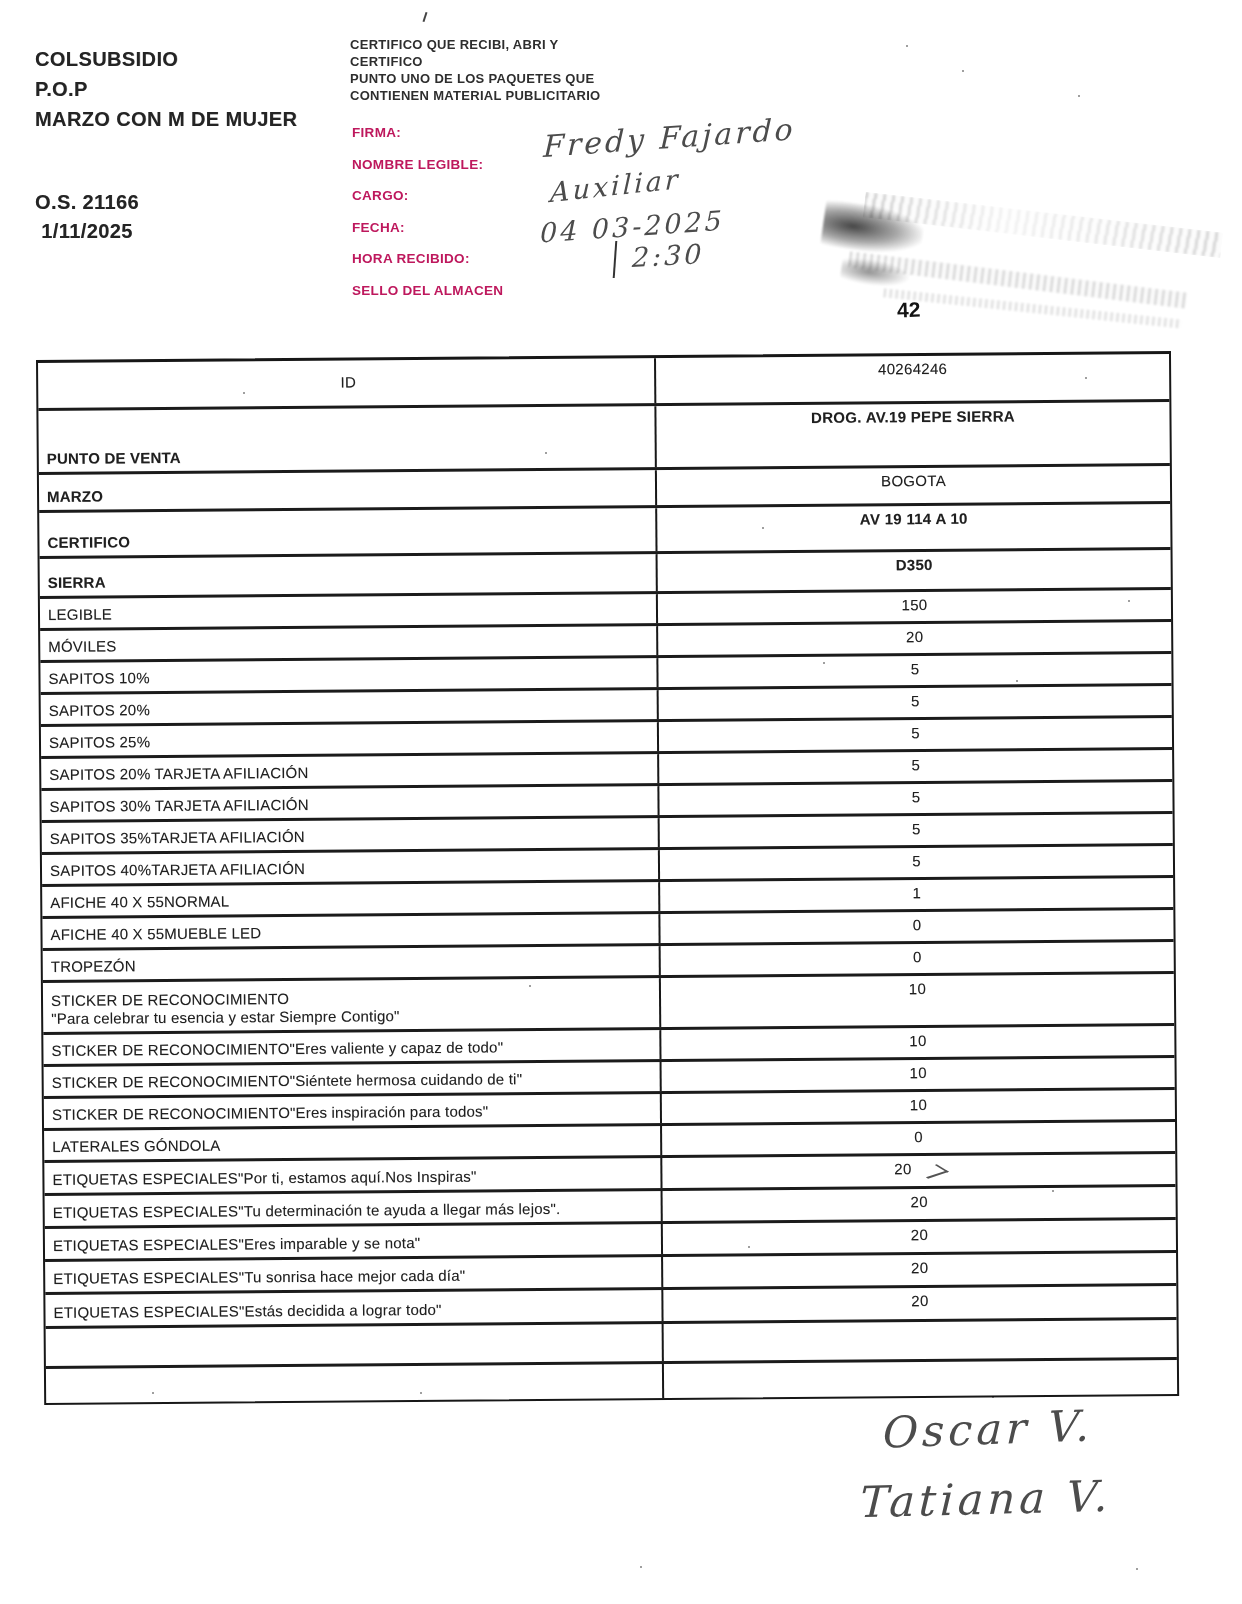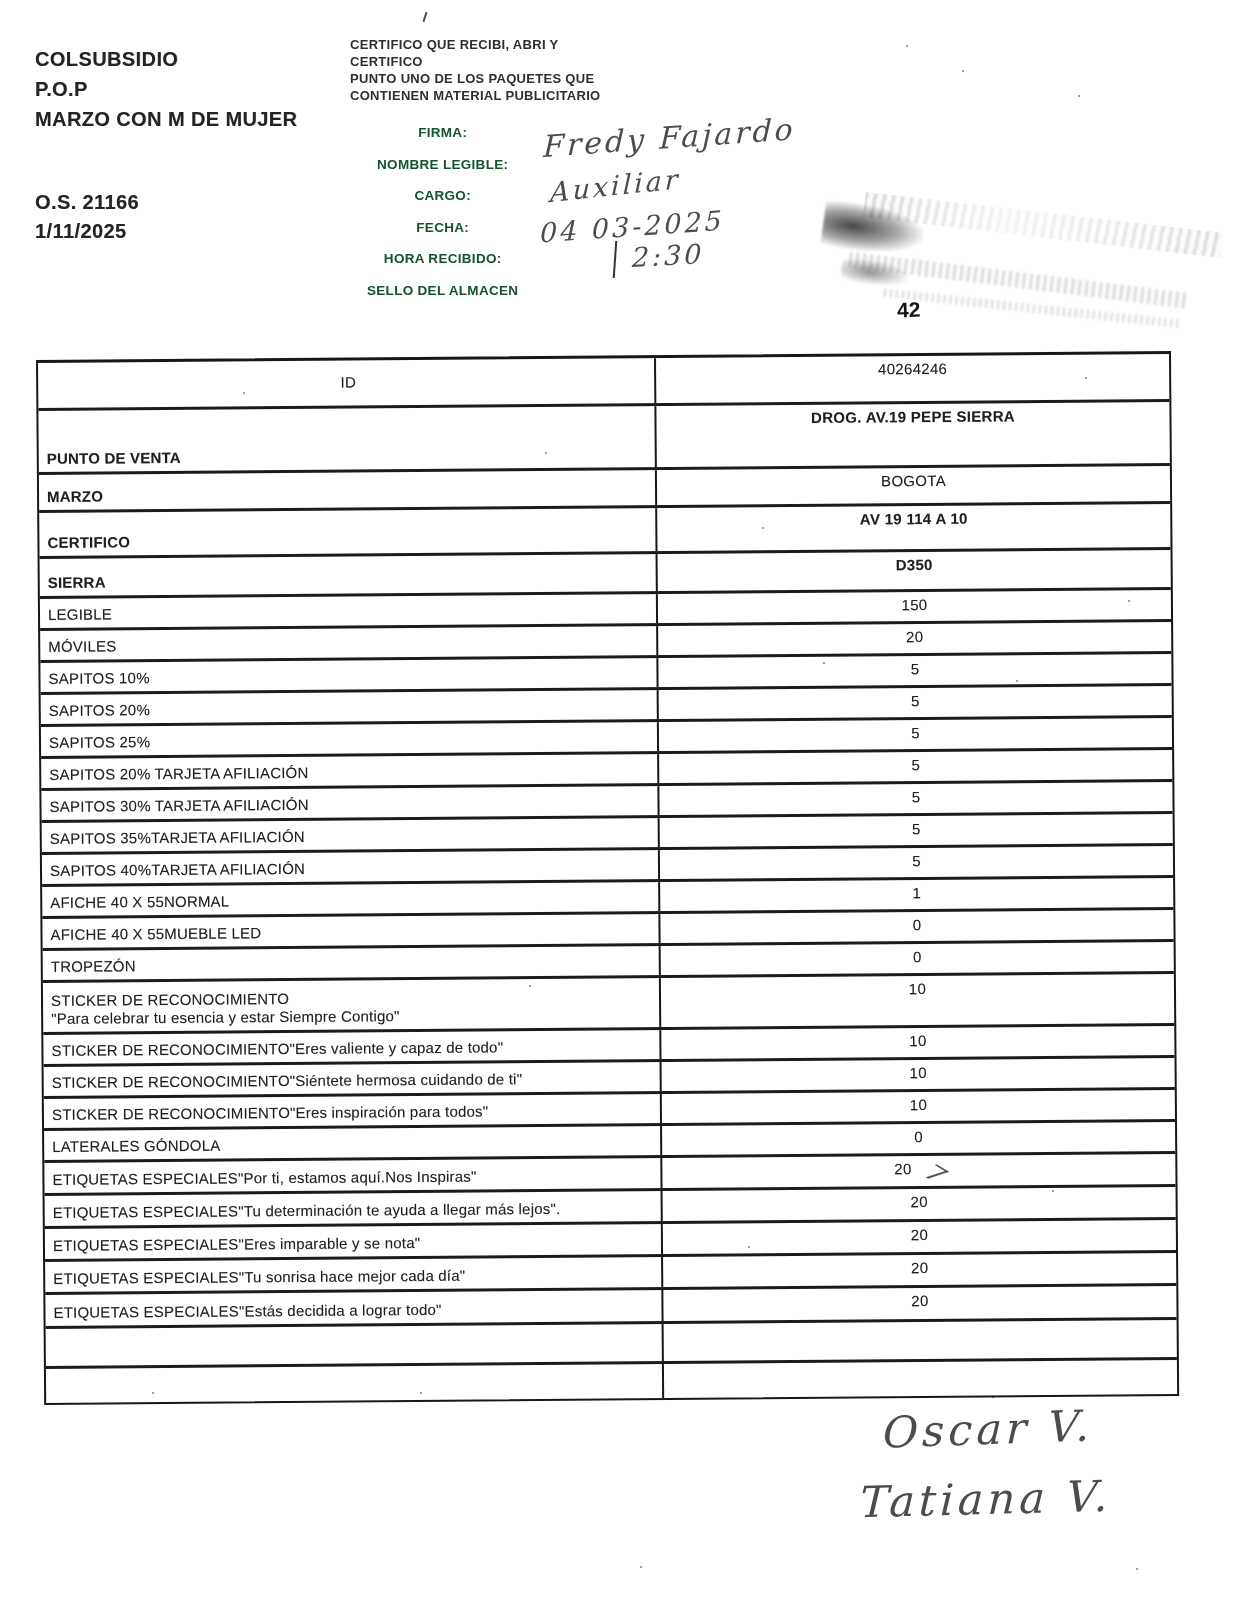--- a/index.html
+++ b/index.html
@@ -4,24 +4,24 @@
 <style>
   html,body{margin:0;padding:0;}
   body{
     width:1242px;height:1604px;position:relative;background:#ffffff;
     font-family:"Liberation Sans", sans-serif;color:#1c1c1c;overflow:hidden;
   }
   .abs{position:absolute;}
   .print{color:#242424;letter-spacing:.4px;text-shadow:.3px .3px 0 rgba(0,0,0,.35);}
   
   .hdr-left{left:35px;top:44px;font-size:20px;font-weight:700;line-height:30px;}
-  .os-block{left:35px;top:188px;font-size:20px;font-weight:700;line-height:29px;}
+  .os-block{left:35px;top:188px;font-size:20px;font-weight:700;line-height:29px;text-align:center;}
   
   .cert{left:350px;top:36px;font-size:13px;font-weight:700;line-height:17px;letter-spacing:.3px;color:#2e2e2e;}
-  .form-labels{left:367px;top:125px;font-size:13.5px;font-weight:700;color:#14532d;letter-spacing:.3px;text-align:center;}
+  .form-labels{left:352px;top:125px;font-size:13.5px;font-weight:700;color:#be185d;letter-spacing:.3px;}
   .form-labels div{height:31.5px;}
   
   .hand{
     font-family:"DejaVu Serif", serif;font-style:italic;color:#2d2d2d;
     letter-spacing:3px;white-space:nowrap;opacity:.85;
   }
   .hw-firma{left:543px;top:120px;font-size:30px;transform:rotate(-4deg) skewX(-6deg);}
   .hw-cargo{left:550px;top:170px;font-size:27px;transform:rotate(-6deg) skewX(-8deg);}
   .hw-fecha{left:540px;top:211px;font-size:27px;transform:rotate(-4deg) skewX(-5deg);}
   .hw-hora{left:632px;top:240px;font-size:27px;transform:rotate(-3deg) skewX(-5deg);}

